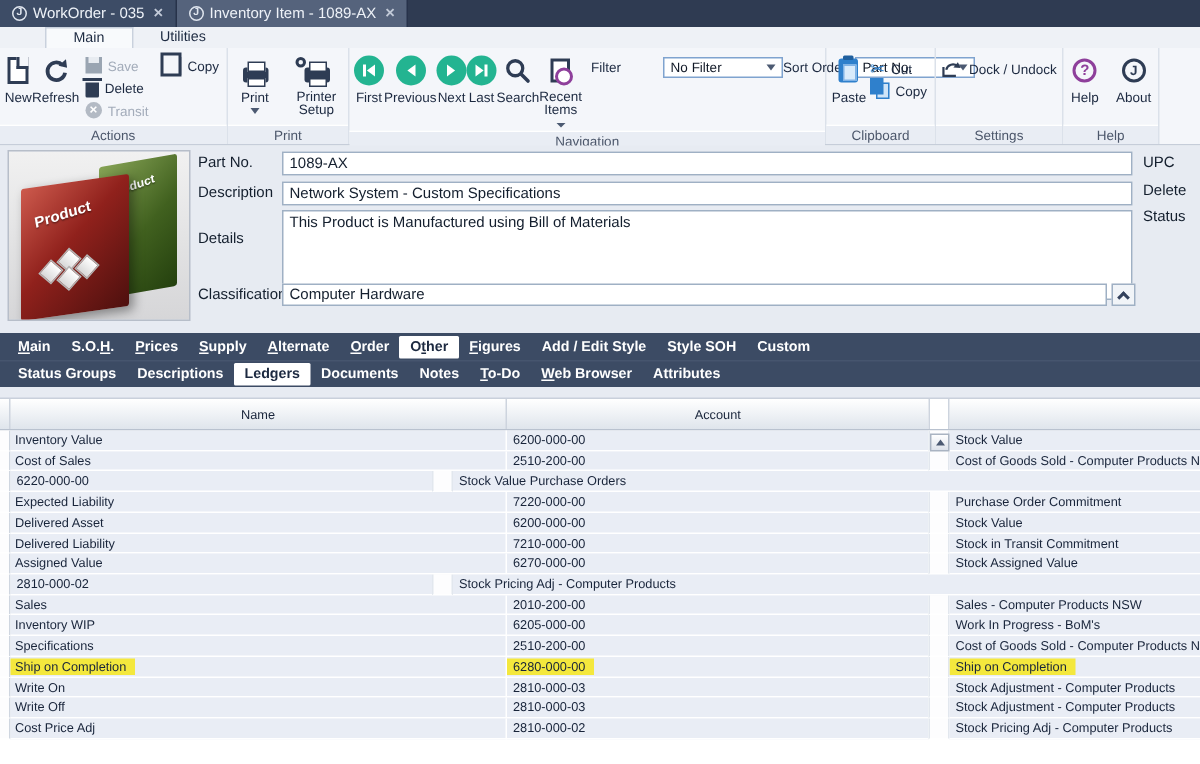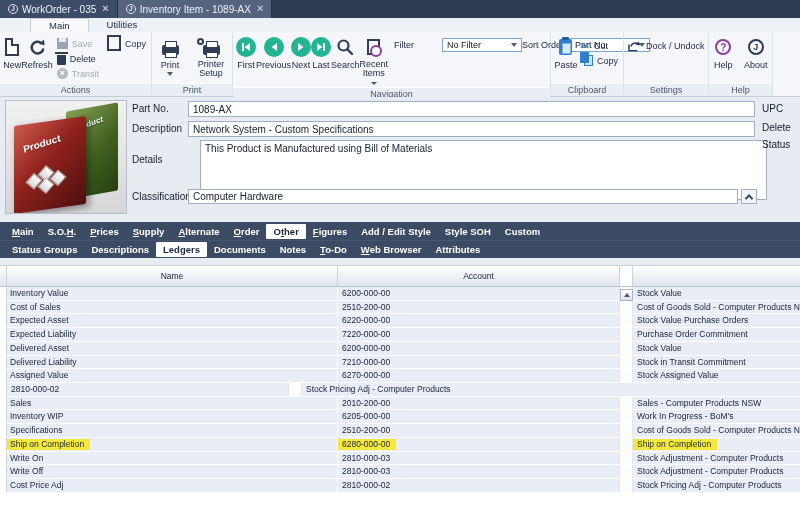--- a/index.html
+++ b/index.html
@@ -358,21 +358,21 @@
     <div class="ffield" style="left:188px; top:4px; width:567px; height:16px">
         <span>1089-AX</span>
       </div>
 
     <span class="flabel" style="left:132px; top:26px">Description</span>
     <div class="ffield" style="left:188px; top:24px; width:567px; height:16px">
         <span>Network System - Custom Specifications</span>
       </div>
 
     <span class="flabel" style="left:132px; top:57px">Details</span>
-    <div class="ffield multiline" style="left:200px; top:43px; width:567px; height:60px">
+    <div class="ffield multiline" style="left:188px; top:43px; width:567px; height:60px">
         <span>This Product is Manufactured using Bill of Materials</span>
       </div>
 
     <span class="flabel" style="left:132px; top:94px">Classification</span>
     <div class="ffield" style="left:188px; top:92px; width:550px; height:15px">
         <span>Computer Hardware</span>
       </div>
     <div class="caret-btn">
         <span class="chev-up"></span>
       </div>
@@ -425,21 +425,20 @@
         </div>
         <div class="grow">
           <div class="gc-lead"></div>
           <div class="gc-name"><span>Cost of Sales</span></div>
           <div class="gc-account"><span>2510-200-00</span></div>
           <div class="gc-gap"></div>
           <div class="gc-desc"><span>Cost of Goods Sold - Computer Products NSW</span></div>
         </div>
         <div class="grow">
           <div class="gc-lead"></div>
-          <div class="gc-name"><span>Expected Asset</span></div>
           <div class="gc-account"><span>6220-000-00</span></div>
           <div class="gc-gap"></div>
           <div class="gc-desc"><span>Stock Value Purchase Orders</span></div>
         </div>
         <div class="grow">
           <div class="gc-lead"></div>
           <div class="gc-name"><span>Expected Liability</span></div>
           <div class="gc-account"><span>7220-000-00</span></div>
           <div class="gc-gap"></div>
           <div class="gc-desc"><span>Purchase Order Commitment</span></div>

